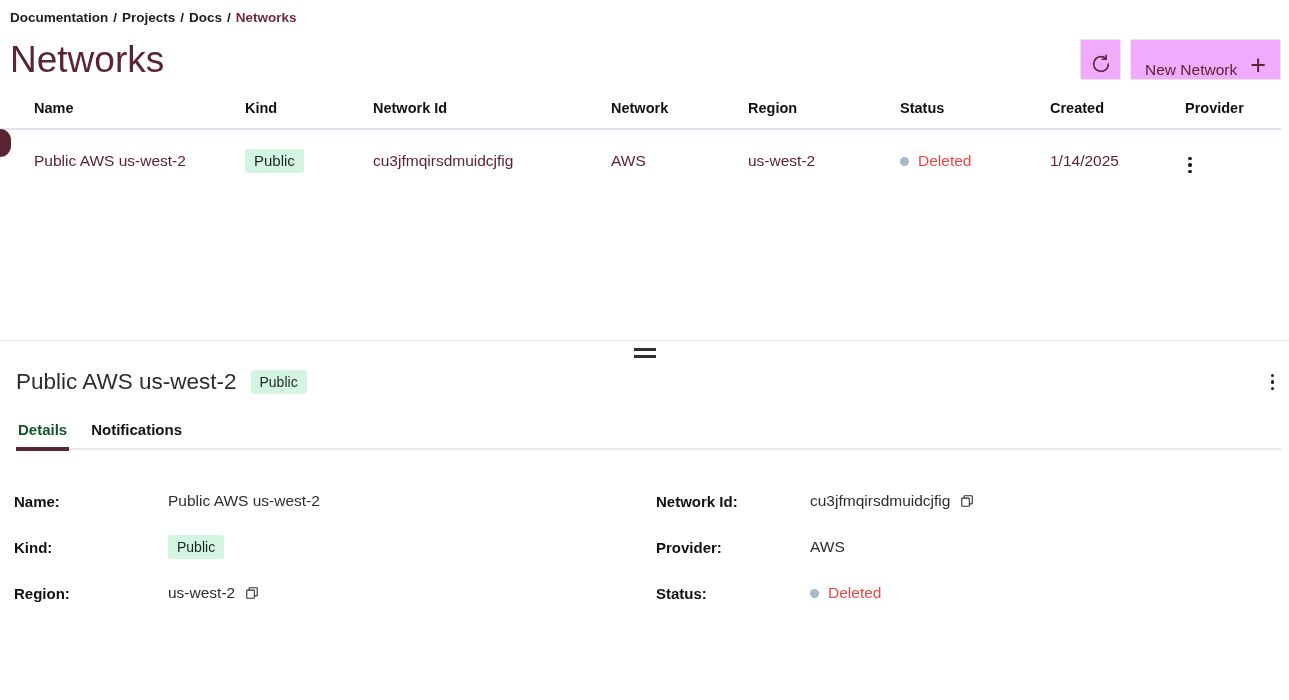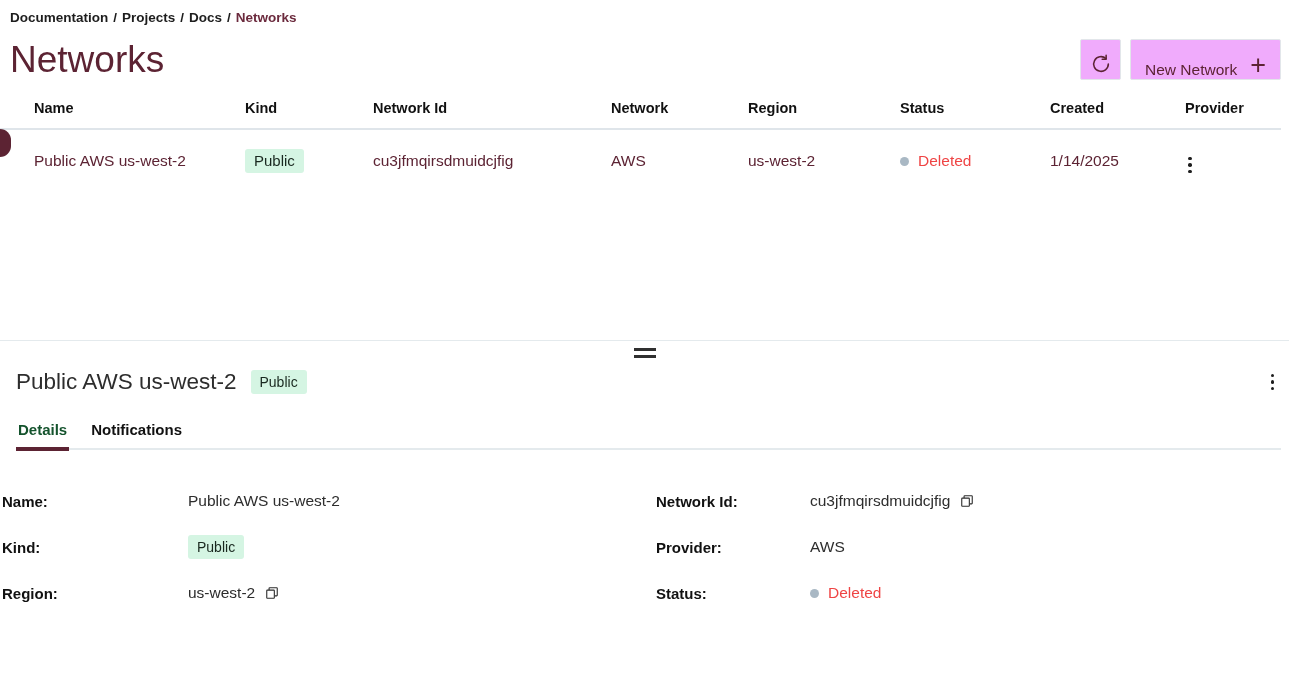--- a/index.html
+++ b/index.html
@@ -125,23 +125,23 @@
     border-bottom: 4px solid transparent; margin-bottom: -3px;
   }
   .tab.active { color: #14532d; border-bottom-color: #5c2333; }
 
   .detail-grid {
     display: grid; grid-template-columns: 640px 1fr;
     padding: 28px 0 0 0;
   }
   .field-row { display: flex; align-items: center; height: 46px; }
   .field-label {
-    width: 188px; flex: none;
+    width: 168px; flex: none;
     font-size: 15px; font-weight: bold; color: #111;
-    padding-left: 2px;
+    padding-left: 14px;
   }
   .field-value {
     font-size: 15.5px; color: #2d2d2d;
     display: inline-flex; align-items: center; gap: 10px;
   }
   .col-right .field-label { padding-left: 16px; width: 170px; }
   .field-value .status-cell { font-size: 15.5px; }
   .copy-ico { cursor: pointer; display:inline-flex; }
 </style>
 </head>

